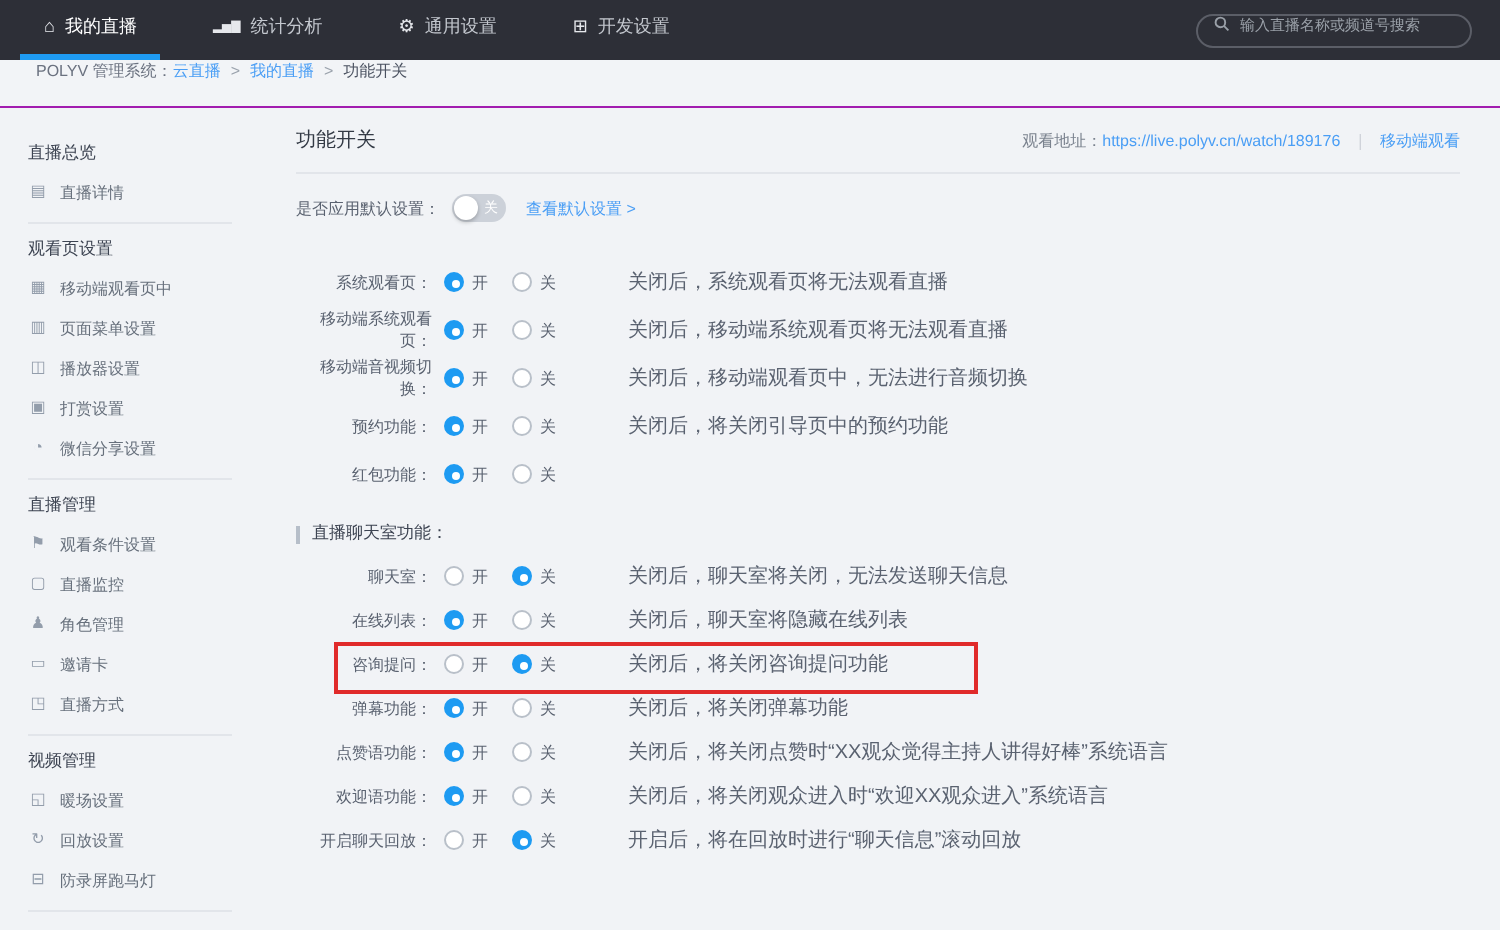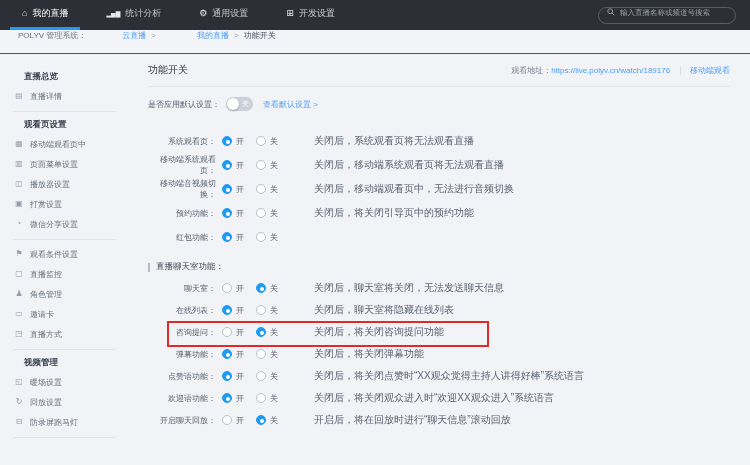--- a/index.html
+++ b/index.html
@@ -17,29 +17,29 @@
   .nav-search { margin-left:auto; margin-right:14px; align-self:center; display:flex; align-items:flex-start;
     border:1px solid #5b5e67; border-radius:9px; height:17px; padding:0 8px; width:138px; }
   .nav-search svg { flex:none; margin-right:5px; }
   .nav-search input { background:transparent; border:none; outline:none; color:#aab0b8;
     font-size:7.5px; width:100%; font-family:inherit; }
   .nav-search input::placeholder { color:#9aa0a8; }
 
   
   .breadcrumb { height:24px; display:flex; align-items:flex-start; padding-left:18px;
     font-size:8px; color:#6b7280; background:#f2f4f7; border-bottom:1px solid #a21caf; }
-  .breadcrumb .bc-link { color:#4a9ef5; cursor:pointer;margin-left:36px; }
+  .breadcrumb .bc-link { color:#4a9ef5; cursor:pointer; }
   .breadcrumb .bc-sep { margin:0 5px; color:#9aa2ac; }
   .breadcrumb .bc-cur { color:#4a5160; }
 
   
   .layout { display:flex; height:407px; }
   .sidebar { width:130px; flex:none; padding-top:12px; }
-  .side-title { height:18px; padding-left:24px; display:flex; align-items:center;
-    font-size:8.5px; color:#3d4452; font-weight:bold; margin-top:2px; }
+  .side-title { height:18px; padding-left:14px; display:flex; align-items:center;
+    font-size:8.5px; color:#3d4452; font-weight:normal; margin-top:2px; }
   .side-item { height:20px; padding-left:14px; display:flex; align-items:center; gap:6px;
     font-size:8px; color:#67707c; cursor:pointer; }
   .side-ic { font-size:8px; color:#939dab; width:10px; text-align:center; line-height:1; }
   .side-divider { height:1px; background:#e2e5ea; margin:5px 14px 4px 14px; }
 
   
   .main { flex:1; padding:0 20px 0 18px; min-width:0; }
   .main-header { height:33px; display:flex; align-items:center; justify-content:space-between;
     border-bottom:1px solid #e2e5ea; }
   .page-title { font-size:10px; color:#333a45; }
@@ -137,20 +137,21 @@
           <span class="side-ic">▣</span>
           <span>打赏设置</span>
         </div>
         <div class="side-item">
           <span class="side-ic">◔</span>
           <span>微信分享设置</span>
         </div>
       </div>
       <div class="side-divider"></div>
       <div class="side-sec">
+        <div class="side-title">直播管理</div>
         <div class="side-item">
           <span class="side-ic">⚑</span>
           <span>观看条件设置</span>
         </div>
         <div class="side-item">
           <span class="side-ic">▢</span>
           <span>直播监控</span>
         </div>
         <div class="side-item">
           <span class="side-ic">♟</span>

